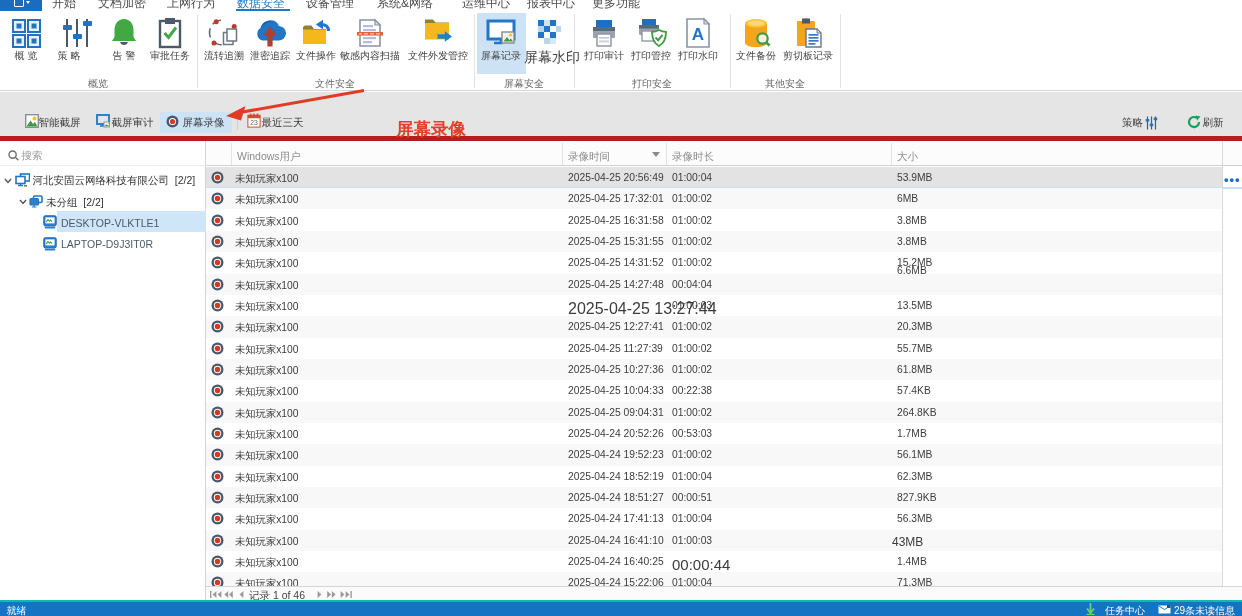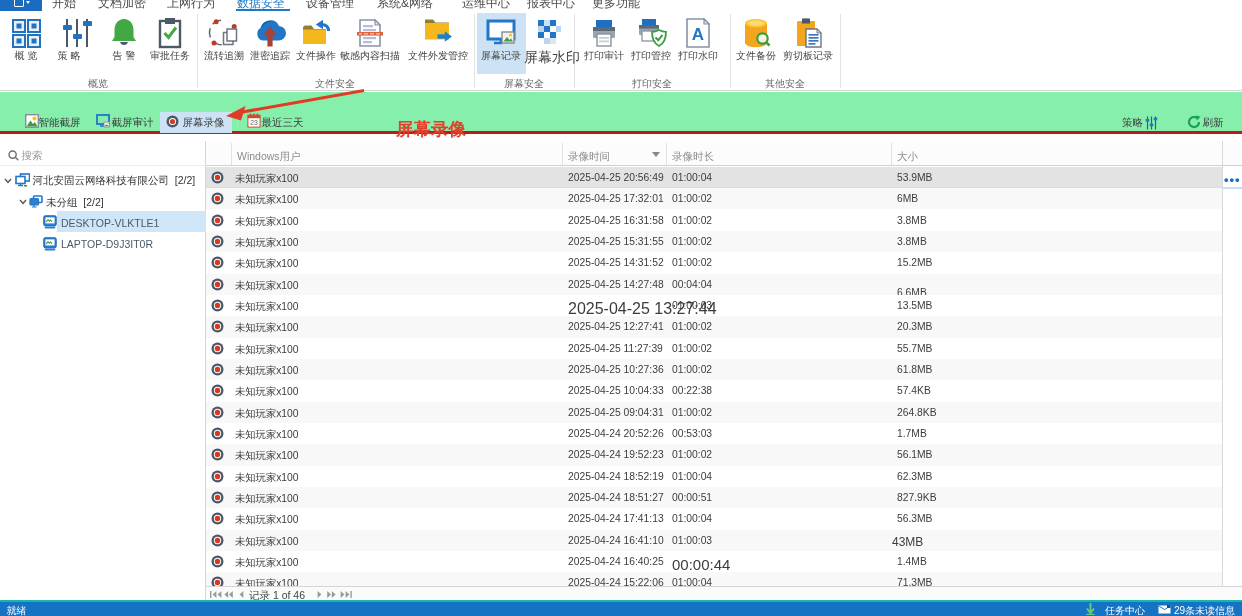--- a/index.html
+++ b/index.html
@@ -223,21 +223,21 @@
         </g>
       </svg>
     </div>
 <div class="abs" style="left:780px;top:38px;width:56px;text-align:center;font-size:10px;color:#444;white-space:nowrap">剪切板记录</div>
 <div class="abs" style="left:58px;top:66px;width:80px;text-align:center;font-size:10px;color:#666">概览</div>
 <div class="abs" style="left:295px;top:66px;width:80px;text-align:center;font-size:10px;color:#666">文件安全</div>
 <div class="abs" style="left:484px;top:66px;width:80px;text-align:center;font-size:10px;color:#666">屏幕安全</div>
 <div class="abs" style="left:612px;top:66px;width:80px;text-align:center;font-size:10px;color:#666">打印安全</div>
 <div class="abs" style="left:745px;top:66px;width:80px;text-align:center;font-size:10px;color:#666">其他安全</div>
 </div>
-<div class="abs" style="left:0;top:92px;width:1242px;height:42px;background:#86efac;border-bottom:3px solid #b91c1c">
+<div class="abs" style="left:0;top:92px;width:1242px;height:49px;background:#e5e5e5;border-bottom:5px solid #b91c1c">
 <div class="abs" style="left:25px;top:22px;width:14px;height:14px">
       <svg width="14" height="14" viewBox="0 0 14 14">
         <rect x="0.7" y="0.7" width="12.6" height="12.6" fill="#fdfdfd" stroke="#8a8f98" stroke-width="1.4"></rect>
         <circle cx="9.5" cy="4.5" r="2" fill="#f7c325"></circle>
         <path d="M1.5 12.5 L5.5 6.5 L8 10 L10 8 L12.5 12.5 Z" fill="#3f9c42"></path>
       </svg>
     </div>
 <div class="abs" style="left:38.5px;top:24px;font-size:10.5px;color:#3c3c3c;white-space:nowrap">智能截屏</div>
 <div class="abs" style="left:96px;top:22px;width:14px;height:14px">
       <svg width="14" height="14" viewBox="0 0 14 14">
@@ -431,21 +431,21 @@
 <div class="abs" style="left:5px;top:136.55px;width:13px;height:13px">
       <svg width="13" height="13" viewBox="0 0 13 13">
         <circle cx="6.5" cy="6.5" r="6" fill="#48586a"></circle>
         <circle cx="6.5" cy="6.5" r="3.7" fill="#fff"></circle>
         <circle cx="6.5" cy="6.5" r="2.7" fill="#d8391d"></circle>
       </svg>
     </div>
 <div class="abs" style="left:29px;top:137.55px;font-size:10.3px;color:#3c3c3c;white-space:nowrap">未知玩家x100</div>
 <div class="abs" style="left:362px;top:137.55px;font-size:10.3px;color:#3c3c3c;white-space:nowrap">2025-04-25 14:27:48</div>
 <div class="abs" style="left:466px;top:137.55px;font-size:10.3px;color:#3c3c3c;white-space:nowrap">00:04:04</div>
-<div class="abs" style="left:691px;top:146px;font-size:10.3px;color:#3c3c3c;white-space:nowrap">6.6MB</div>
+<div class="abs" style="left:691px;top:124px;font-size:10.3px;color:#3c3c3c;white-space:nowrap">6.6MB</div>
 <div class="abs" style="left:0;top:153.90px;width:1016px;height:21.35px;background:#ffffff"></div>
 <div class="abs" style="left:5px;top:157.90px;width:13px;height:13px">
       <svg width="13" height="13" viewBox="0 0 13 13">
         <circle cx="6.5" cy="6.5" r="6" fill="#48586a"></circle>
         <circle cx="6.5" cy="6.5" r="3.7" fill="#fff"></circle>
         <circle cx="6.5" cy="6.5" r="2.7" fill="#d8391d"></circle>
       </svg>
     </div>
 <div class="abs" style="left:29px;top:158.90px;font-size:10.3px;color:#3c3c3c;white-space:nowrap">未知玩家x100</div>
 <div class="abs" style="left:362px;top:158.90px;font-size:16px;color:#3c3c3c;white-space:nowrap">2025-04-25 13:27:44</div>

